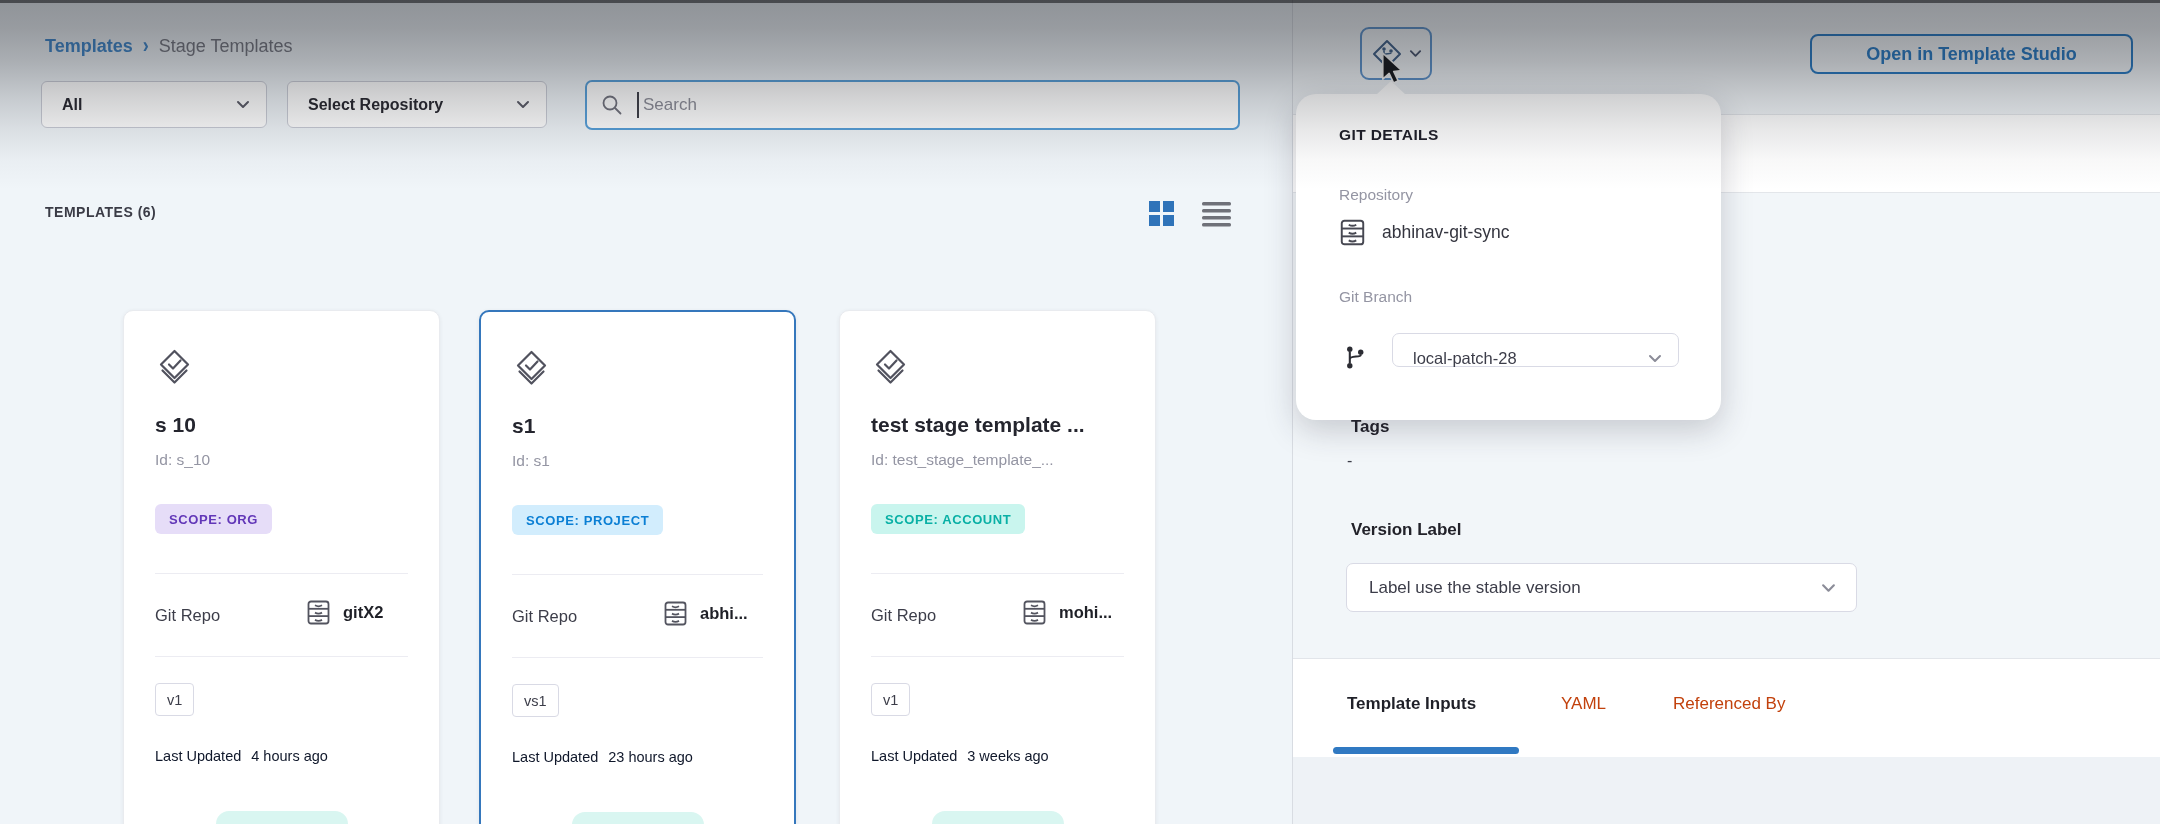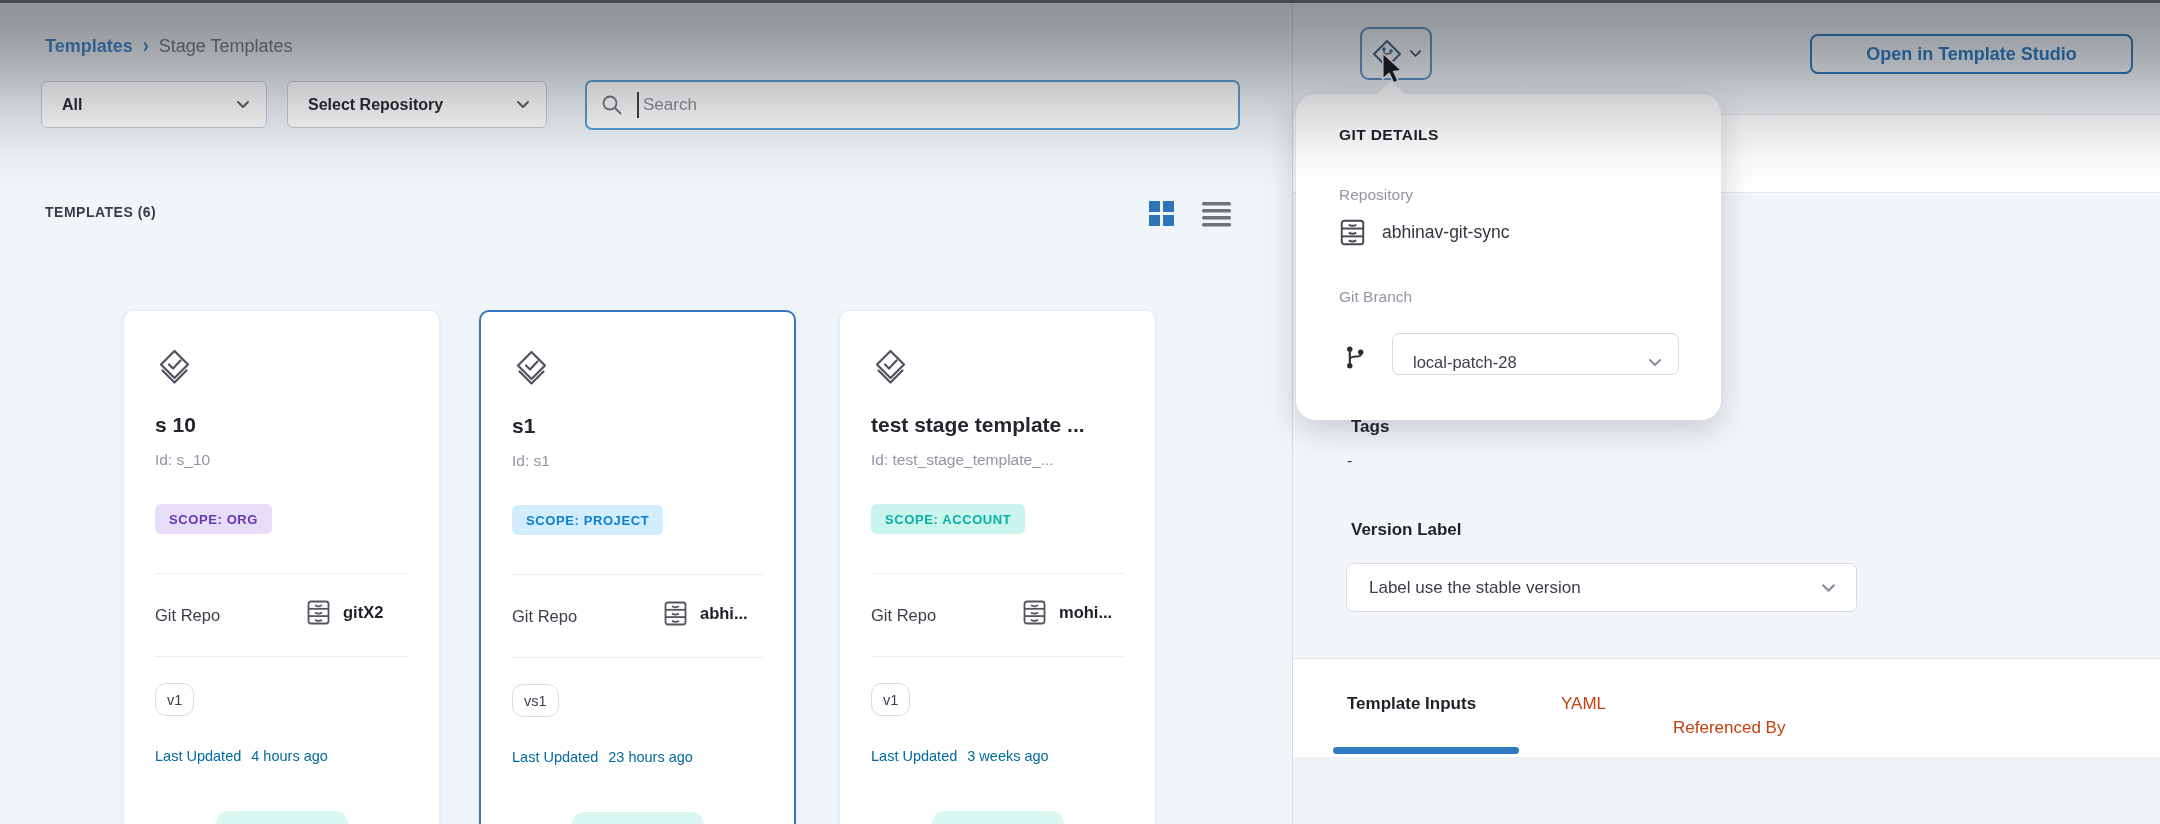--- a/index.html
+++ b/index.html
@@ -47,23 +47,23 @@
   .card .tmpl-icon{position:absolute;left:31px;top:36px;}
   .card .title{position:absolute;left:31px;top:102px;font-size:21px;font-weight:bold;color:#24252e;}
   .card .cid{position:absolute;left:31px;top:140px;font-size:15.5px;color:#9495a3;}
   .scope-badge{position:absolute;left:31px;top:193px;height:30px;border-radius:6px;display:inline-flex;
     align-items:center;padding:0 14px;font-size:13px;font-weight:bold;letter-spacing:0.6px;}
   .card .div1{position:absolute;left:31px;right:31px;top:262px;height:1px;background:#ececf2;}
   .card .git-label{position:absolute;left:31px;top:295px;font-size:16.5px;color:#3c3d49;}
   .card .git-value{position:absolute;left:182px;top:288px;display:flex;align-items:center;gap:12px;}
   .card .git-value .val{font-size:16.5px;font-weight:bold;color:#1f2027;}
   .card .div2{position:absolute;left:31px;right:31px;top:345px;height:1px;background:#ececf2;}
-  .ver-chip{position:absolute;left:31px;top:372px;height:33px;border:1px solid #d9dae5;border-radius:11px;
+  .ver-chip{position:absolute;left:31px;top:372px;height:33px;border:1px solid #d9dae5;border-radius:4px;
     display:inline-flex;align-items:center;padding:4px 11px;font-size:14.5px;color:#3c3d49;background:#fff;box-sizing:border-box;}
-  .updated{position:absolute;left:31px;top:437px;font-size:14.5px;color:#0369a1;display:flex;gap:10px;}
+  .updated{position:absolute;left:31px;top:437px;font-size:14.5px;color:#0f172a;display:flex;gap:10px;}
   .stable-pill{position:absolute;left:50%;transform:translateX(-50%);top:500px;width:132px;height:26px;
     border-radius:13px;background:#d9f6f1;}
 
   
   .v-divider{left:1292px;top:0;width:1px;height:824px;background:#d8dce2;}
   .right-panel{left:1293px;top:0;width:867px;height:824px;background:#f2f6f9;}
   .band-white{left:1293px;top:114px;width:867px;height:79px;background:#ffffff;
     border-top:1px solid #e3e6ea;border-bottom:1px solid #e3e6ea;box-sizing:border-box;}
   .git-btn{left:1360px;top:27px;width:72px;height:53px;border:2px solid #5b92cc;border-radius:9px;
     display:flex;align-items:center;justify-content:center;gap:6px;box-sizing:border-box;background:transparent;}
@@ -86,21 +86,21 @@
   
   .popover{left:1296px;top:94px;width:425px;height:326px;background:#ffffff;border-radius:20px;z-index:20;
     box-shadow:0 10px 32px rgba(40,41,61,0.22);}
   .popover .notch{position:absolute;left:80px;top:-13px;width:0;height:0;
     border-left:15px solid transparent;border-right:15px solid transparent;border-bottom:14px solid #ffffff;}
   .pop-title{position:absolute;left:43px;top:32px;font-size:15.5px;font-weight:bold;letter-spacing:0.4px;color:#1d1d28;}
   .pop-sub{position:absolute;left:43px;font-size:15.5px;color:#9495a3;}
   .pop-repo-row{position:absolute;left:43px;top:124px;display:flex;align-items:center;gap:16px;}
   .pop-repo-row .val{font-size:17.5px;color:#34353f;}
   .branch-icon-wrap{position:absolute;left:47px;top:250px;}
-  .branch-select{position:absolute;left:96px;top:239px;width:287px;height:42px;padding:16px 16px 0 20px;}
+  .branch-select{position:absolute;left:96px;top:239px;width:287px;height:34px;padding:16px 16px 0 20px;}
   .branch-select .sel-text{font-size:16.5px;color:#3c3d49;}
 
   .cursor{left:1381px;top:52px;z-index:30;}
 </style>
 </head>
 <body>
 
 <div class="stage">
 
   <div class="abs left-panel">
@@ -311,21 +311,21 @@
   <div class="abs select-box version-select">
     <span class="sel-text">Label use the stable version</span>
     <svg width="15" height="10" viewBox="0 0 14 9">
       <polyline points="2,2 7,7 12,2" fill="none" stroke="#8b8c98" stroke-width="2" stroke-linecap="round" stroke-linejoin="round"></polyline>
     </svg>
   </div>
 
   <div class="abs tabs-band"></div>
   <div class="abs tab tab--active" style="left:1347px;">Template Inputs</div>
   <div class="abs tab" style="left:1561px;">YAML</div>
-  <div class="abs tab" style="left:1673px;margin-top:24px;">Referenced By</div>
+  <div class="abs tab" style="left:1673px;">Referenced By</div>
   <div class="abs tab-underline"></div>
   <div class="abs tab-content"></div>
 
   <span class="abs cursor">
     <svg width="24" height="34" viewBox="0 0 20 30">
       <path d="M1 1 L1 24 L6.6 18.9 L10.6 27.4 L14.6 25.4 L10.6 17.2 L17.8 16.4 Z" fill="#111318" stroke="#f5f5f5" stroke-width="1.4" stroke-linejoin="round"></path>
     </svg>
   </span>
 
   <div class="abs top-shade"></div>

